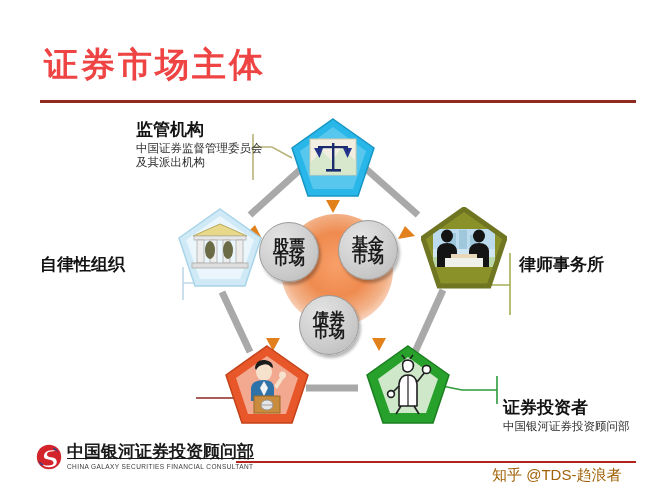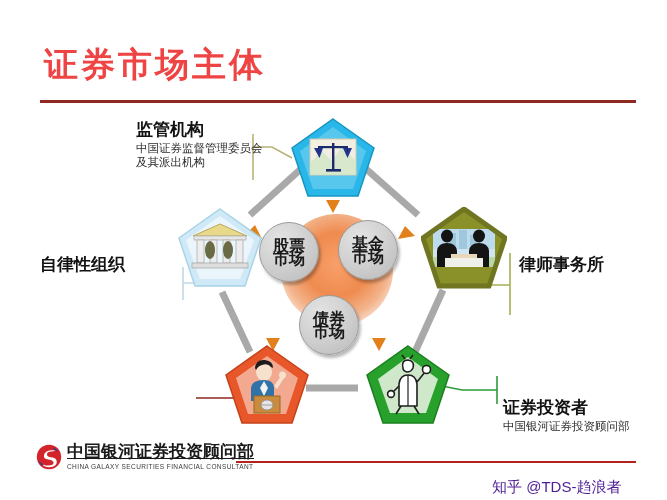--- a/index.html
+++ b/index.html
@@ -83,21 +83,21 @@
     line-height:18px;white-space:nowrap;text-decoration:underline;
   }
   .logo-en{
     font-family:"Liberation Sans","DejaVu Sans",sans-serif;
     font-size:6.5px;color:#3a3a3a;letter-spacing:0.4px;
     line-height:9px;white-space:nowrap;margin-top:1px;
   }
   .watermark{
     position:absolute;left:492px;top:466px;
     font-family:"Liberation Sans","DejaVu Sans",sans-serif;
-    font-size:15px;color:#4c1d95;white-space:nowrap;margin-top:12px;
+    font-size:15px;color:#a16207;white-space:nowrap;
   }
 </style>
 </head>
 <body>
 
 <div class="slide">
 
   <div class="title">证券市场主体</div>
   <div class="title-rule"></div>
 

